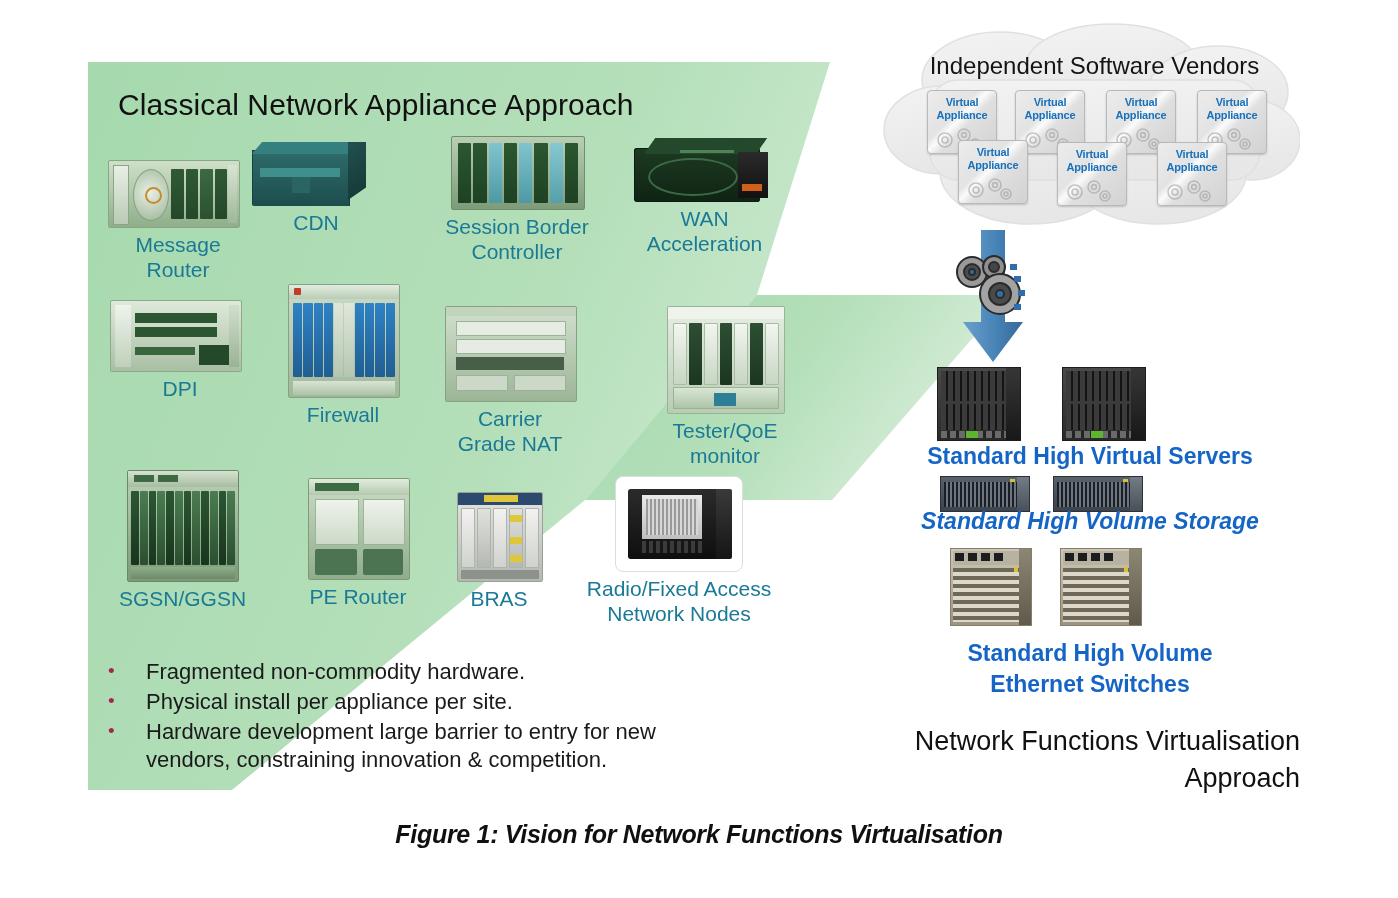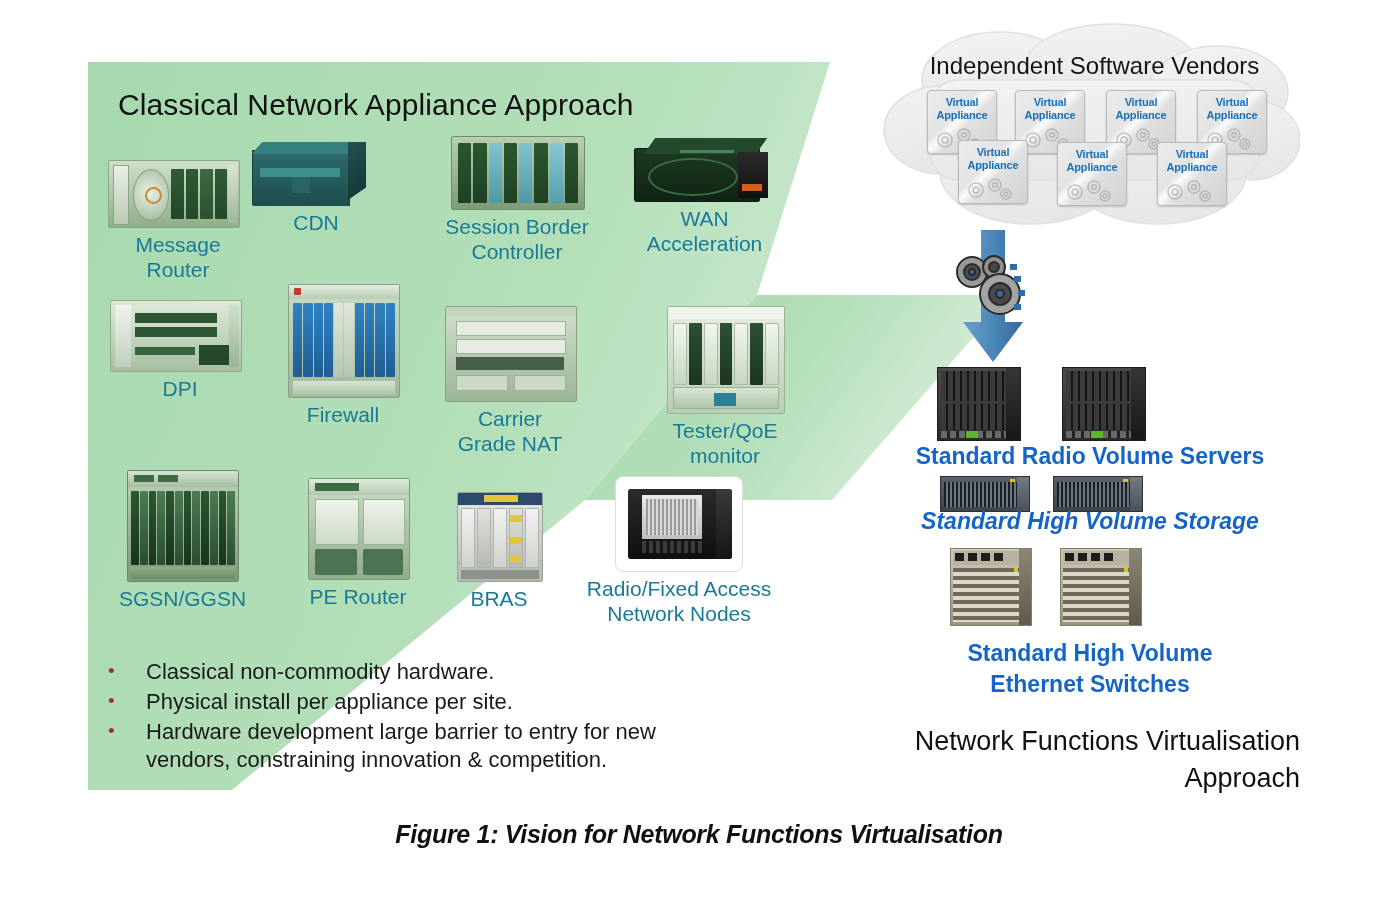--- a/index.html
+++ b/index.html
@@ -301,21 +301,21 @@
         <div style="position:absolute;left:88px;top:0;width:16px;height:70px;background:linear-gradient(180deg,#3a3a3a,#151515);"></div>
       </div>
     </div>
     <div class="cap">Radio/Fixed Access
 Network Nodes</div>
   </div>
 
   <div class="bullets">
     <div class="row">
       <div class="dot">•</div>
-      <div class="txt">Classical non-commodity hardware.</div>
+      <div class="txt">Fragmented non-commodity hardware.</div>
     </div>
     <div class="row">
       <div class="dot">•</div>
       <div class="txt">Physical install per appliance per site.</div>
     </div>
     <div class="row">
       <div class="dot">•</div>
       <div class="txt" style="max-width:600px;">Hardware development large barrier to entry for new vendors, constraining innovation &amp; competition.</div>
     </div>
   </div>
@@ -488,21 +488,21 @@
   </div>
   <div style="position:absolute;left:1062px;top:367px;width:82px;height:72px;
               background:linear-gradient(180deg,#4a4a4a,#2a2a2a);border:1px solid #1d1d1d;">
     <div style="position:absolute;left:3px;top:3px;right:14px;height:30px;background:repeating-linear-gradient(90deg,#3b3b3b 0 5px,#141414 5px 7px);"></div>
     <div style="position:absolute;left:3px;top:36px;right:14px;height:26px;background:repeating-linear-gradient(90deg,#3b3b3b 0 5px,#141414 5px 7px);"></div>
     <div style="position:absolute;left:3px;bottom:2px;right:14px;height:7px;background:repeating-linear-gradient(90deg,#6a6a6a 0 6px,#232323 6px 9px);"></div>
     <div style="position:absolute;left:28px;bottom:2px;width:12px;height:7px;background:#5db52f;"></div>
     <div style="position:absolute;right:0;top:0;width:14px;height:100%;background:linear-gradient(180deg,#363636,#181818);"></div>
   </div>
 
-  <div class="rlabel" style="left:840px;top:443px;width:500px;font-size:23px;">Standard Radio Volume Servers</div>
+  <div class="rlabel" style="left:840px;top:443px;width:500px;font-size:23px;">Standard High Virtual Servers</div>
 
   <div style="position:absolute;left:940px;top:476px;width:88px;height:34px;
               background:linear-gradient(180deg,#59616b,#3c434c);border:1px solid #2b3139;">
     <div style="position:absolute;left:3px;top:5px;right:12px;bottom:4px;background:repeating-linear-gradient(90deg,#1a1f26 0 2px,#6d757f 2px 4px);"></div>
     <div style="position:absolute;right:0;top:0;width:12px;height:100%;background:linear-gradient(180deg,#737b85,#49505a);"></div>
     <div style="position:absolute;right:14px;top:2px;width:5px;height:3px;background:#d9c23a;"></div>
   </div>
   <div style="position:absolute;left:1053px;top:476px;width:88px;height:34px;
               background:linear-gradient(180deg,#59616b,#3c434c);border:1px solid #2b3139;">
     <div style="position:absolute;left:3px;top:5px;right:12px;bottom:4px;background:repeating-linear-gradient(90deg,#1a1f26 0 2px,#6d757f 2px 4px);"></div>

